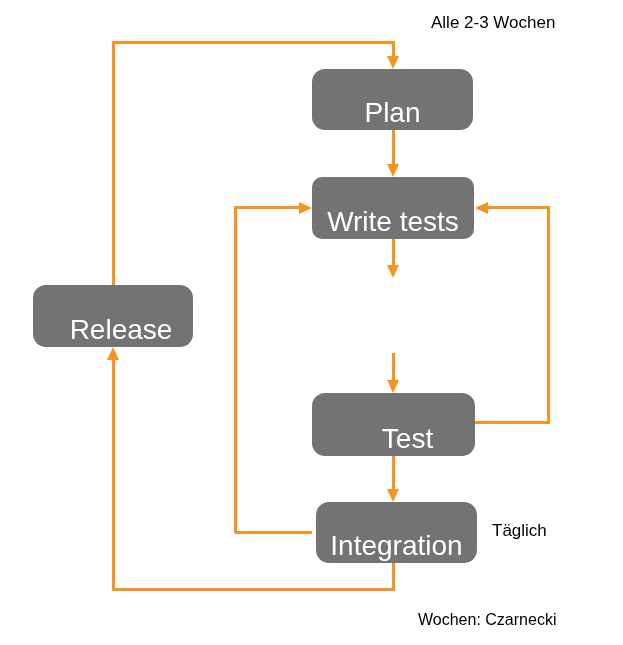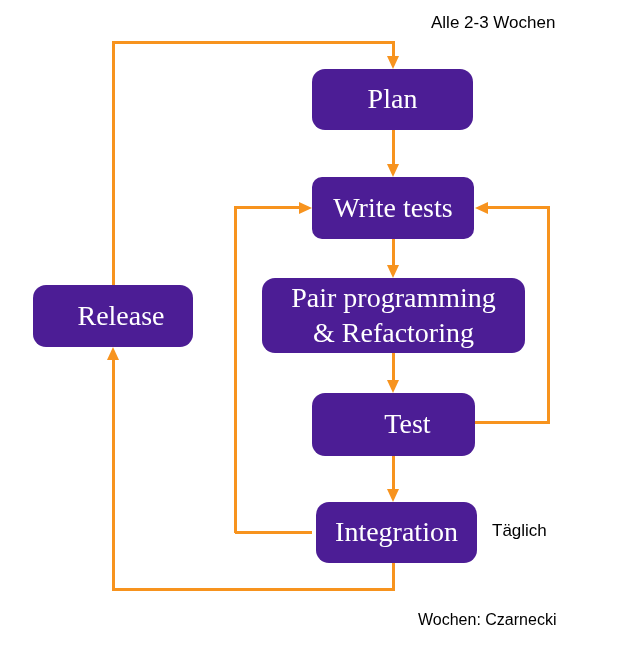--- a/index.html
+++ b/index.html
@@ -10,32 +10,31 @@
   }
   .canvas {
     position: relative;
     width: 623px;
     height: 645px;
     background: #ffffff;
     overflow: hidden;
   }
   .node {
     position: absolute;
-    background: #4c1d95;
+    background: #737373;
     border-radius: 13px;
     color: #ffffff;
     display: flex;
-    align-items: center;
+    align-items: flex-end;
     justify-content: center;
     text-align: center;
     font-size: 28px;
     line-height: 1.22;
     white-space: pre-line;
     box-sizing: border-box;
-    font-family: Liberation Serif, serif;
   }
   .node-plan        { left: 312px; top:  69px; width: 161px; height: 61px; }
   .node-write-tests { left: 312px; top: 177px; width: 162px; height: 62px; border-radius: 10px; }
   .node-pair        { left: 262px; top: 278px; width: 263px; height: 75px; }
   .node-test        { left: 312px; top: 393px; width: 163px; height: 63px; padding-left: 28px; }
   .node-integration { left: 316px; top: 502px; width: 161px; height: 61px; }
   .node-release     { left:  33px; top: 285px; width: 160px; height: 62px; padding-left: 16px; }
 
   .seg {
     position: absolute;
@@ -131,24 +130,20 @@
   </div>
 
   <div class="node node-plan">
     <span>Plan</span>
   </div>
 
   <div class="node node-write-tests">
     <span>Write tests</span>
   </div>
 
-  <div class="node node-pair">
-    <span>Pair programming
-&amp; Refactoring</span>
-  </div>
 
   <div class="node node-test">
     <span>Test</span>
   </div>
 
   <div class="node node-integration">
     <span>Integration</span>
   </div>
 
   <div class="node node-release">

